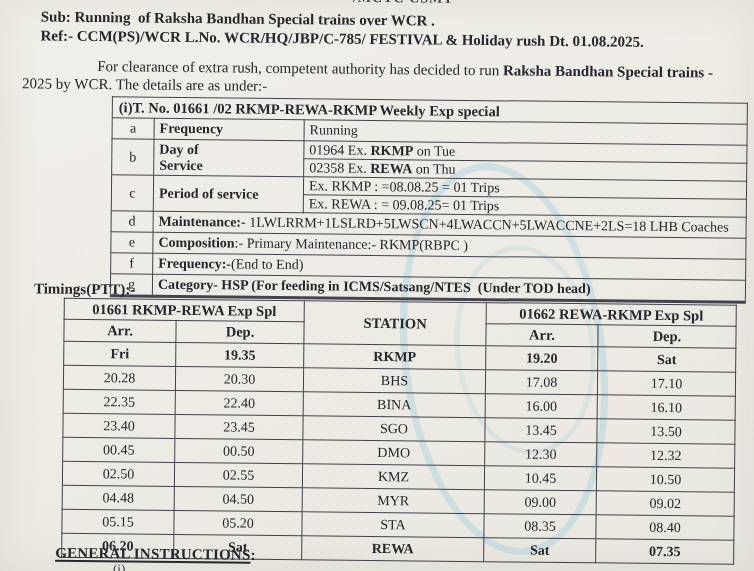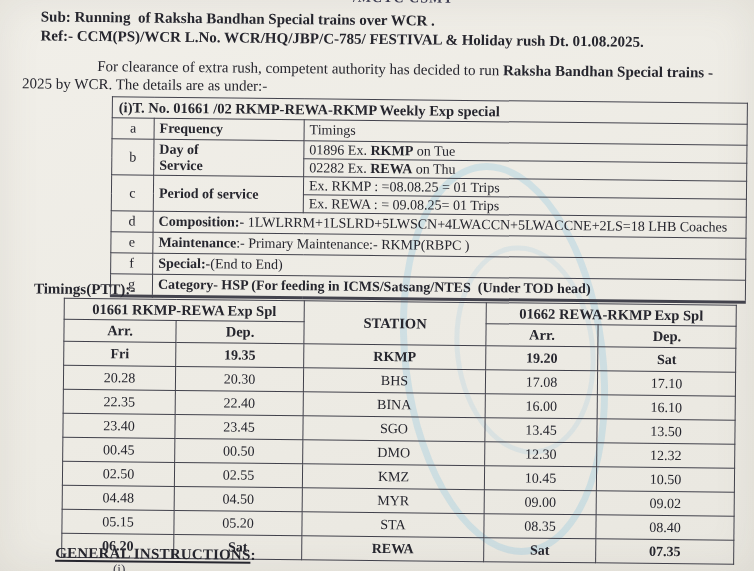--- a/index.html
+++ b/index.html
@@ -68,50 +68,50 @@
           <col style="width:150px">
           <col>
         </colgroup>
       <tbody id="details-body">
         <tr class="single">
           <td class="titlecell" colspan="3">(i)T. No. 01661 /02 RKMP-REWA-RKMP Weekly Exp special</td>
         </tr>
       <tr class="single">
             <td class="kcell" rowspan="1">a</td>
             <td class="lcell" rowspan="1">Frequency</td>
-            <td class="vcell"><span>Timings</span></td>
+            <td class="vcell"><span>Running</span></td>
           </tr>
           <tr class="sub">
             <td class="kcell" rowspan="2">b</td>
             <td class="lcell" rowspan="2">Day of
 Service</td>
-            <td class="vcell"><span>01896 Ex. </span><span class="b">RKMP</span><span> on Tue</span></td>
-          </tr>
-          <tr class="sub">
-            <td class="vcell"><span>02282 Ex. </span><span class="b">REWA</span><span> on Thu</span></td>
+            <td class="vcell"><span>01964 Ex. </span><span class="b">RKMP</span><span> on Tue</span></td>
+          </tr>
+          <tr class="sub">
+            <td class="vcell"><span>02358 Ex. </span><span class="b">REWA</span><span> on Thu</span></td>
           </tr>
           <tr class="sub">
             <td class="kcell" rowspan="2">c</td>
             <td class="lcell" rowspan="2">Period of service</td>
             <td class="vcell"><span>Ex. RKMP : =08.08.25 = 01 Trips</span></td>
           </tr>
           <tr class="sub">
             <td class="vcell"><span>Ex. REWA : = 09.08.25= 01 Trips</span></td>
           </tr>
           <tr class="single">
             <td class="kcell" rowspan="1">d</td>
-            <td class="vcell" colspan="2"><span class="b">Composition:-</span><span> 1LWLRRM+1LSLRD+5LWSCN+4LWACCN+5LWACCNE+2LS=18 LHB Coaches</span></td>
+            <td class="vcell" colspan="2"><span class="b">Maintenance:-</span><span> 1LWLRRM+1LSLRD+5LWSCN+4LWACCN+5LWACCNE+2LS=18 LHB Coaches</span></td>
           </tr>
           <tr class="single">
             <td class="kcell" rowspan="1">e</td>
-            <td class="vcell" colspan="2"><span class="b">Maintenance</span><span>:- Primary Maintenance:- RKMP(RBPC )</span></td>
+            <td class="vcell" colspan="2"><span class="b">Composition</span><span>:- Primary Maintenance:- RKMP(RBPC )</span></td>
           </tr>
           <tr class="single">
             <td class="kcell" rowspan="1">f</td>
-            <td class="vcell" colspan="2"><span class="b">Special:-</span><span>(End to End)</span></td>
+            <td class="vcell" colspan="2"><span class="b">Frequency:-</span><span>(End to End)</span></td>
           </tr>
           <tr class="single">
             <td class="kcell" rowspan="1">g</td>
             <td class="vcell" colspan="2"><span class="b">Category- HSP (For feeding in ICMS/Satsang/NTES  (Under TOD head)</span></td>
           </tr>
         </tbody>
     </table>
 
     <div class="caption">Timings(PTT):-</div>
 

